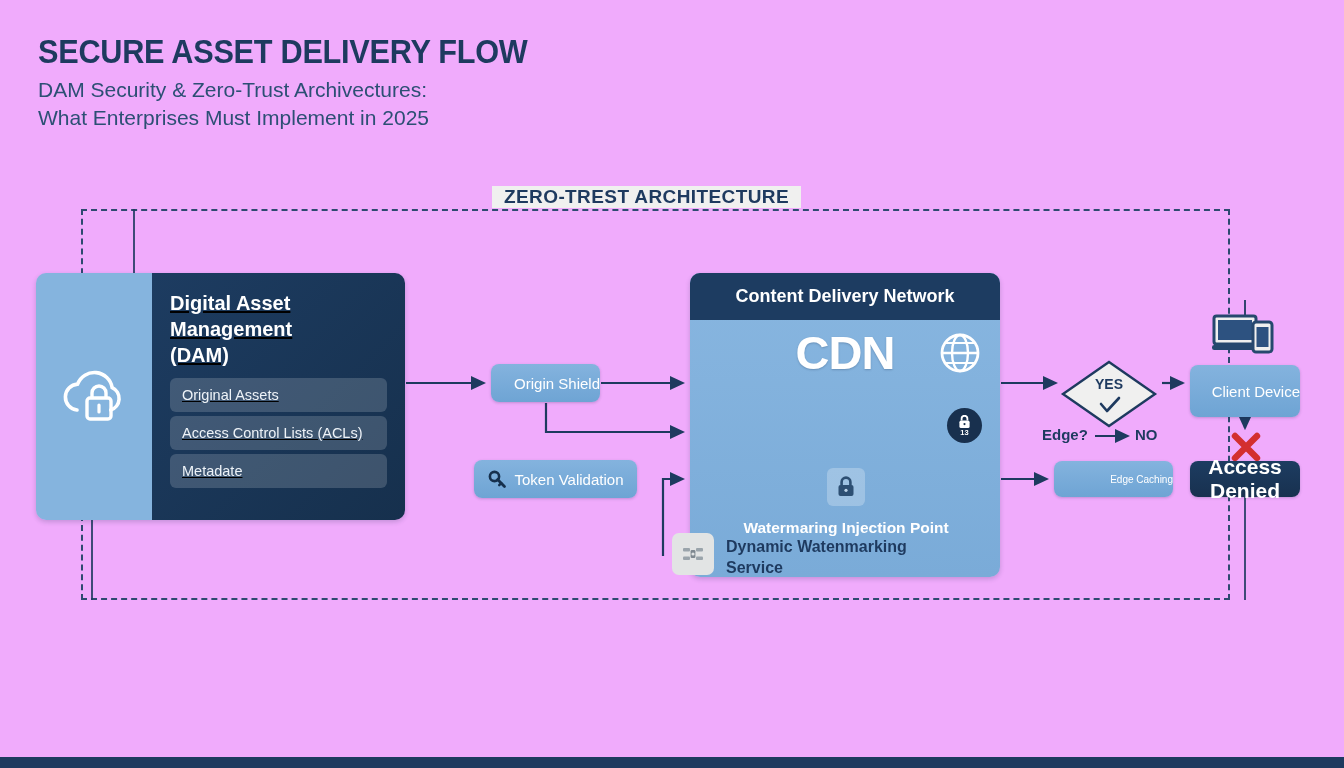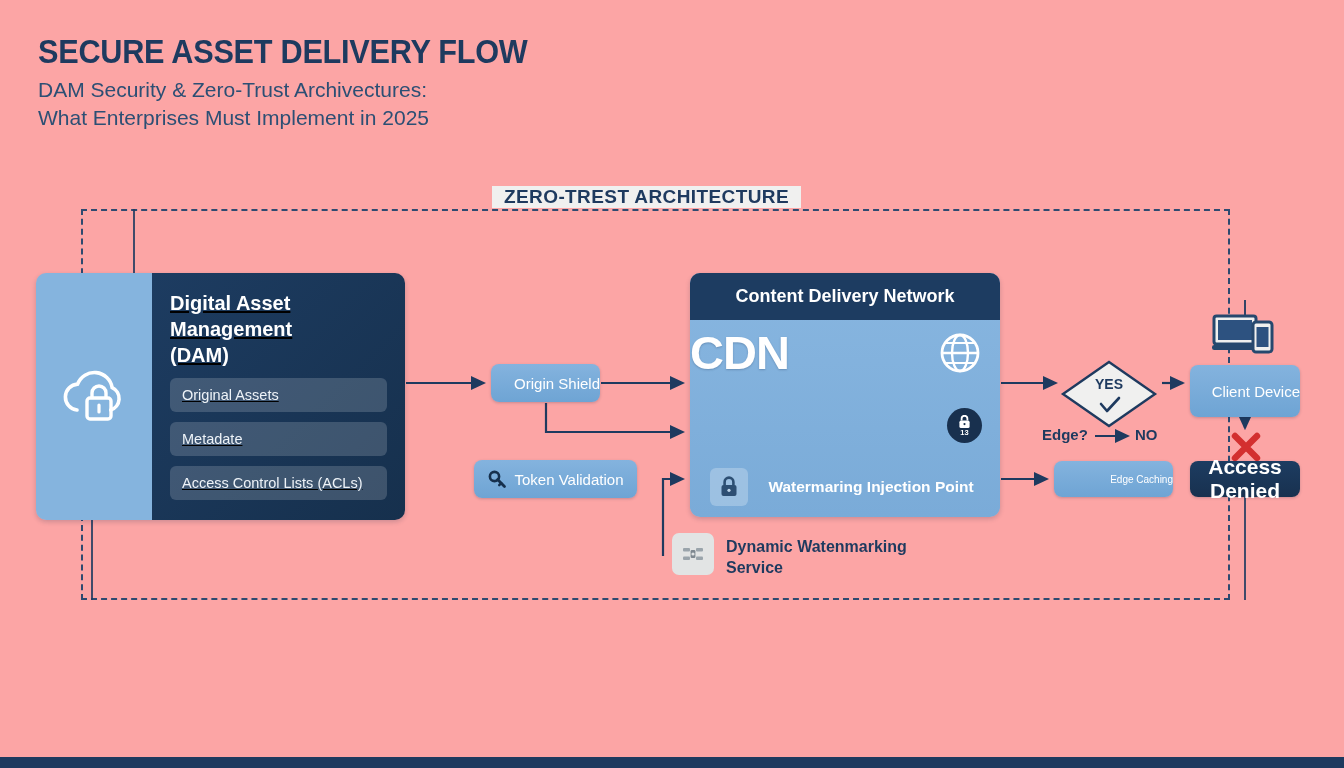--- a/index.html
+++ b/index.html
@@ -2,21 +2,21 @@
 <html><head>
 <meta charset="utf-8">
 <style>
   * { box-sizing: border-box; margin: 0; padding: 0; }
   html, body {
     width: 1344px; height: 768px;
     background: #f0f0ef;
     font-family: "Liberation Sans", sans-serif;
     overflow: hidden;
   }
-  #stage { position: relative; width: 1344px; height: 768px; background: #fca5a5; }
+  #stage { position: relative; width: 1344px; height: 768px; background: #f0abfc; }
 
   
   .title {
     position: absolute; left: 38px; top: 33px;
     font-size: 33px; font-weight: 700; letter-spacing: -0.3px;
     color: #1e3a5f; white-space: nowrap;
     font-family: "Liberation Sans Narrow", "Liberation Sans", sans-serif;
     transform: scaleX(0.93); transform-origin: left center;
   }
   .subtitle {
@@ -68,39 +68,40 @@
   }
   .dam-title {
     font-size: 20px; font-weight: 700; line-height: 26px;
     color: #fff; white-space: pre-line; margin-bottom: 10px;
   }
   .dam-item {
     height: 34px; border-radius: 6px;
     background: rgba(255,255,255,0.17);
     color: #eef3f8; font-size: 14.5px;
     display: flex; align-items: center; padding-left: 12px;
-    margin-bottom: 10px;
+    margin-bottom: 4px;
   }
   .dam-item:last-child { margin-bottom: 0; }
 
   
   .cdn {
     position: absolute; left: 690px; top: 273px;
-    width: 310px; height: 244px;
+    width: 310px; height: 304px;
     border-radius: 10px; overflow: hidden;
     box-shadow: 0 2px 5px rgba(20,40,70,0.2);
     background: linear-gradient(180deg,#88b6e0 0%,#7aabd8 100%);
   }
   .cdn-head {
     height: 47px; background: #1d3c61;
     display: flex; align-items: center; justify-content: center;
     color: #fff; font-size: 18px; font-weight: 700;
   }
   .cdn-big {
     position: absolute; left: 0; top: 52px; width: 100%;
+    text-align: center;
     font-size: 47px; font-weight: 800; color: #ffffff;
     letter-spacing: -1px;
     text-shadow: 0 1px 2px rgba(20,40,70,0.25);
   }
   .cdn-globe { position: absolute; right: 18px; top: 58px; }
   .cdn-tls {
     position: absolute; left: 20px; top: 135px;
     width: 224px; height: 34px; border-radius: 6px;
     background: rgba(255,255,255,0.27);
     display: flex; align-items: center; padding-left: 12px;
@@ -111,21 +112,21 @@
     width: 35px; height: 35px; border-radius: 50%;
     background: #18304e;
     display: flex; flex-direction: column;
     align-items: center; justify-content: center;
   }
   .cdn-badge-num {
     font-size: 7.5px; color: #ffffff; font-weight: 700; margin-top: -1px;
   }
   .cdn-wm {
     position: absolute; left: 20px; top: 195px;
-    display: flex; align-items: center; gap: 12px; width: 272px;
+    display: flex; align-items: center; gap: 12px; width: 272px; flex-direction: column;
   }
   .cdn-wm-icon {
     width: 38px; height: 38px; border-radius: 6px;
     background: rgba(255,255,255,0.25);
     display: flex; align-items: center; justify-content: center;
     flex: 0 0 auto;
   }
   .cdn-wm-text {
     flex: 1; text-align: center; color: #ffffff;
     font-size: 15.5px; font-weight: 600; line-height: 20px;
@@ -245,24 +246,24 @@
       </span>
     </div>
     <div class="dam-right">
       <div class="dam-title">Digital Asset
 Management
 (DAM)</div>
       <div class="dam-item">
         <span>Original Assets</span>
       </div>
       <div class="dam-item">
-        <span>Metadate</span>
+        <span>Access Control Lists (ACLs)</span>
       </div>
       <div class="dam-item">
-        <span>Access Control Lists (ACLs)</span>
+        <span>Metadate</span>
       </div>
     </div>
   </div>
 
   <div class="node node-blue origin-shield">
     <span>Origin Shield</span>
   </div>
 
   <div class="node node-blue token-val">
     <span>

